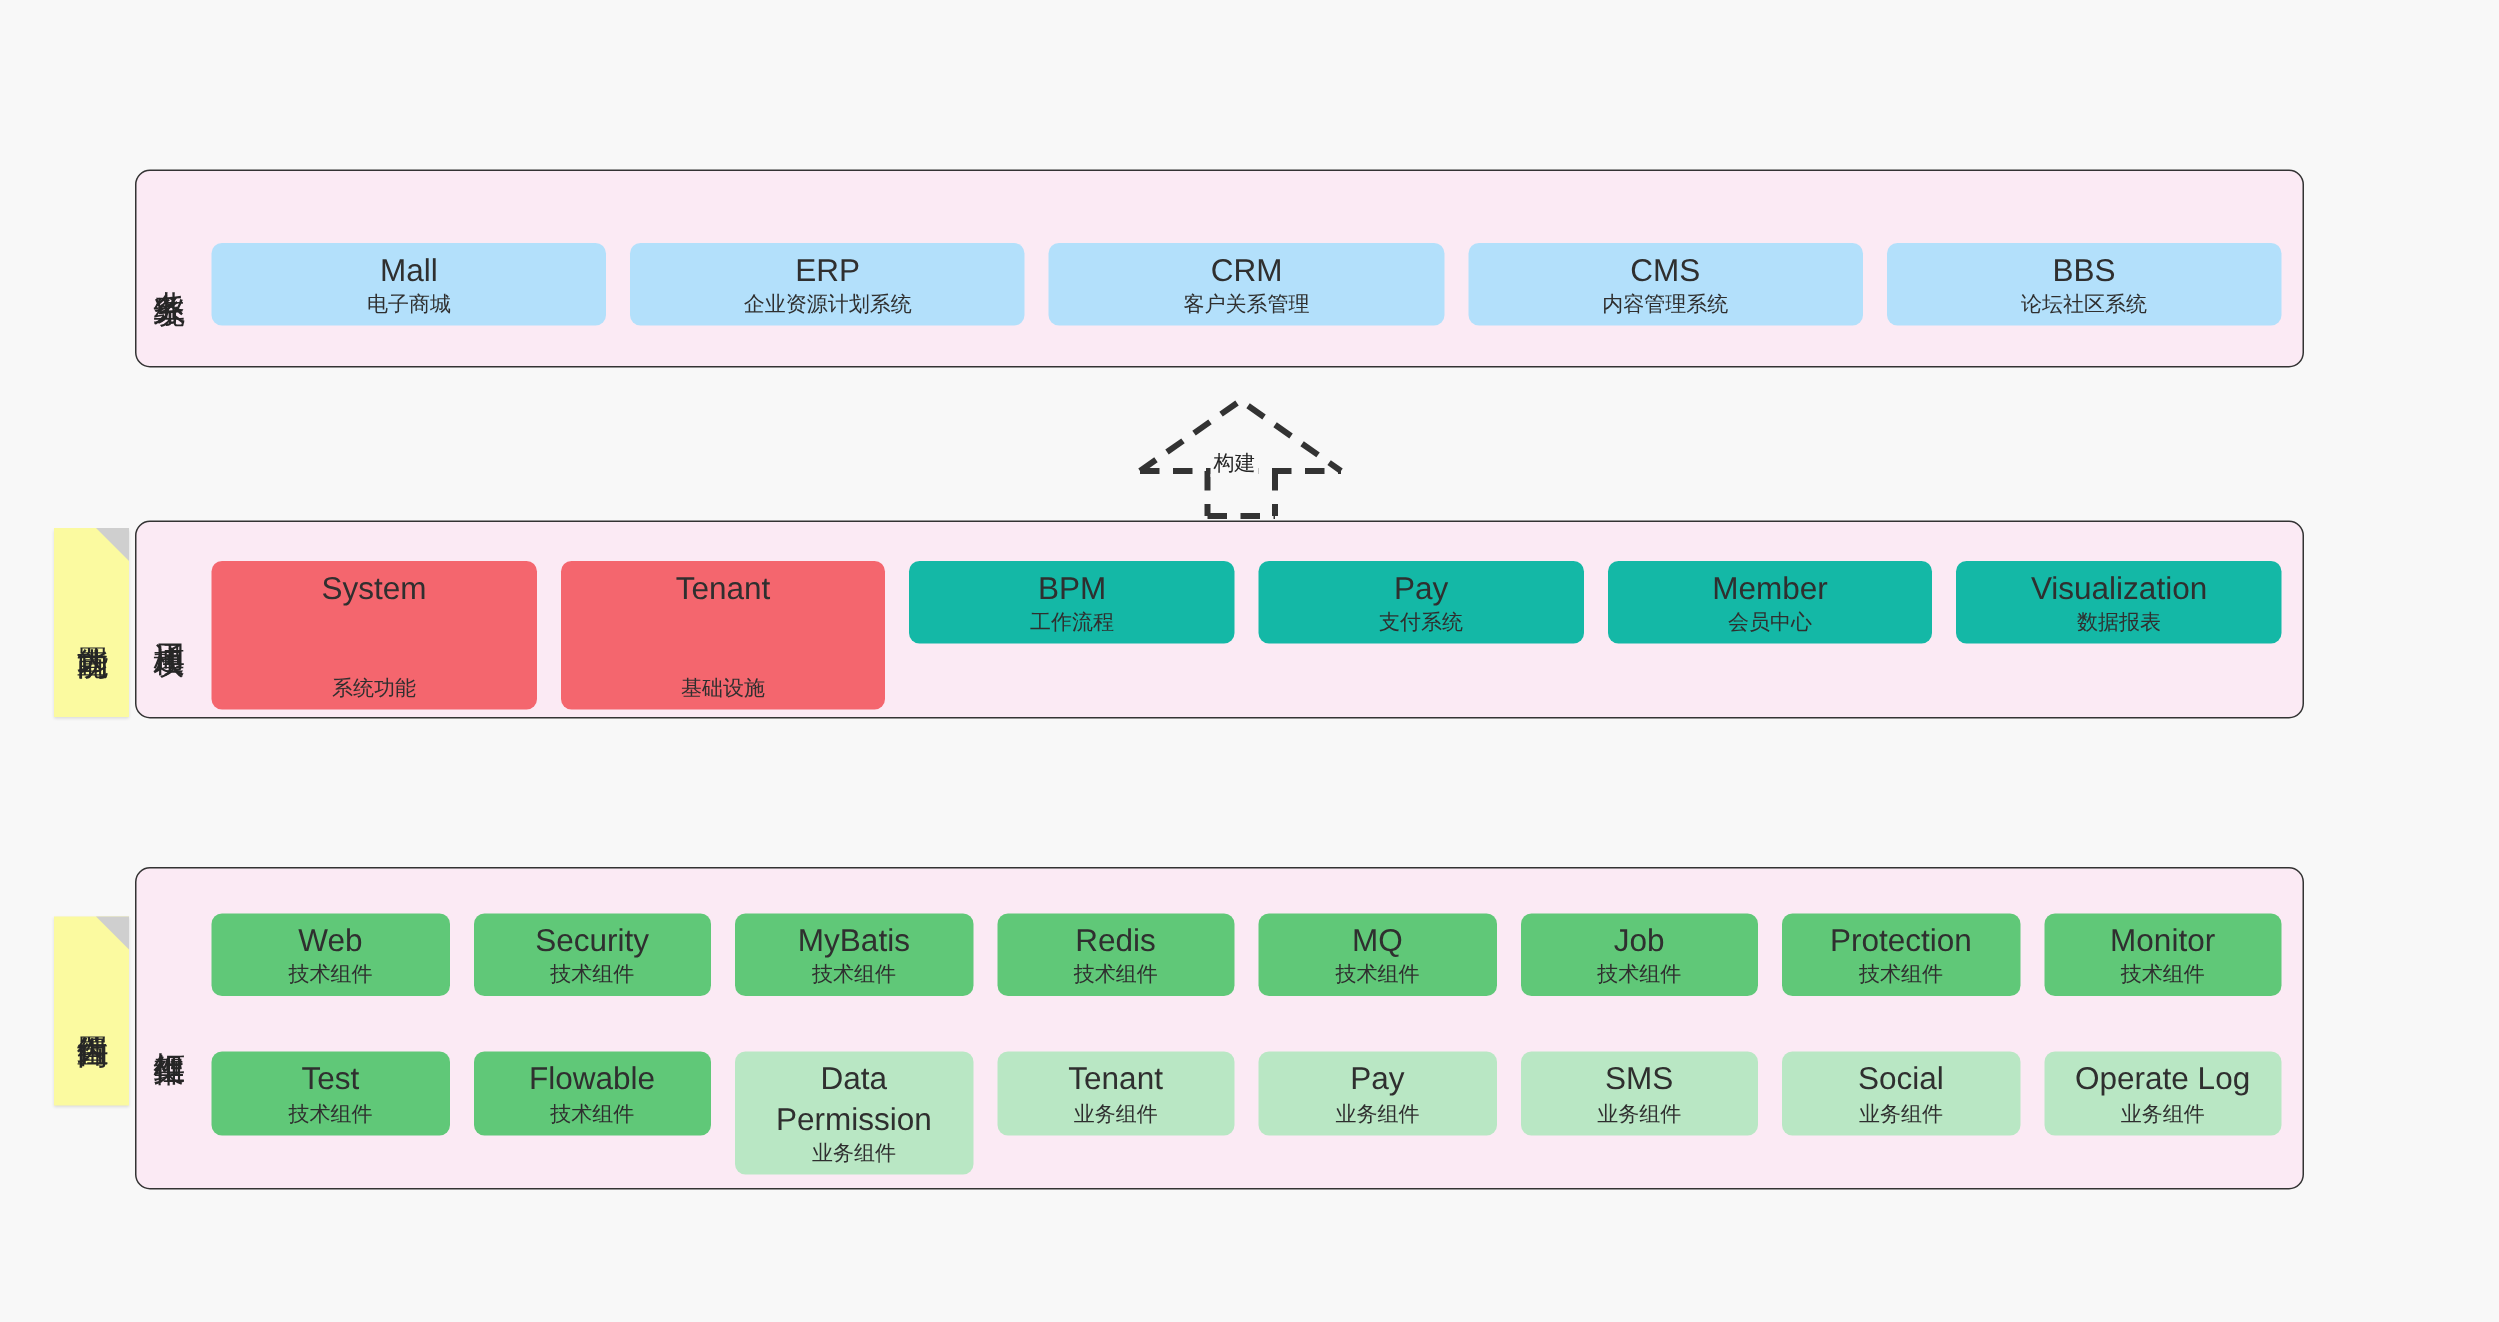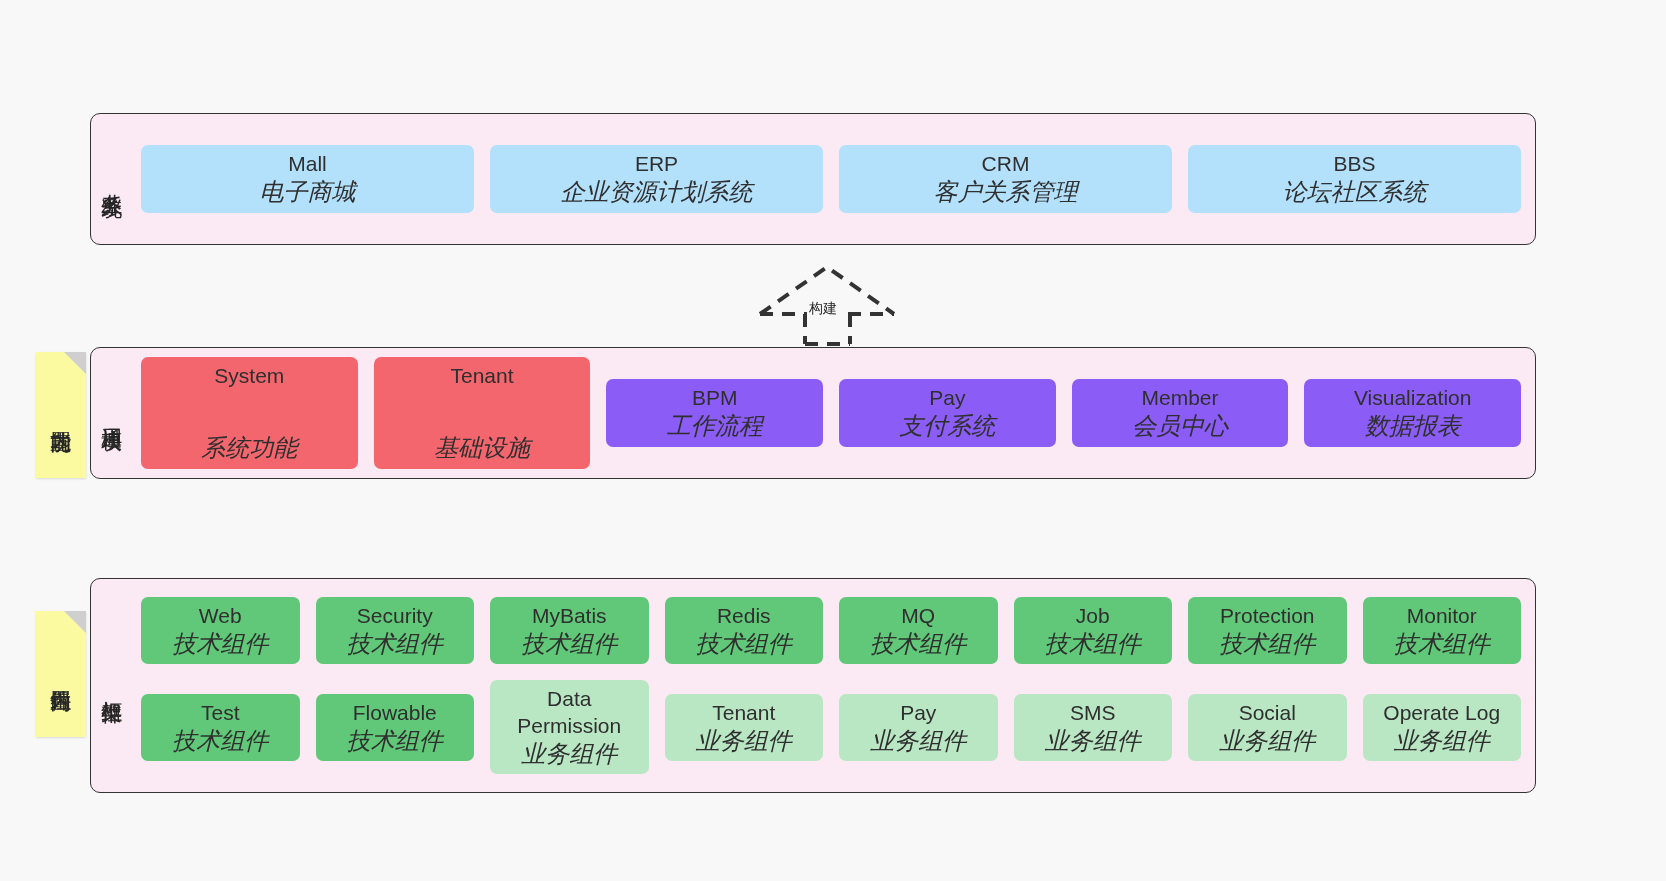--- a/index.html
+++ b/index.html
@@ -43,40 +43,41 @@
     flex: 1 1 auto;
     display: flex;
     flex-direction: column;
     justify-content: center;
     gap: 16px;
     padding: 14px 14px 14px 8px;
   }
   .row {
     display: flex;
     gap: 16px;
-    align-items: center;
+    align-items: flex-start;
+    margin-top: 21px;
   }
   .cell {
     flex: 1 1 0;
     border-radius: 7px;
     display: flex;
     flex-direction: column;
     align-items: center;
     justify-content: center;
     text-align: center;
     line-height: 1.24;
     padding: 6px 4px;
   }
   .cell .en { font-size: 21px; color: #2f2f2f; }
-  .cell .cn { font-size: 24px; color: #2f2f2f; font-style: italic; }
+  .cell .cn { font-size: 14px; color: #2f2f2f; }
 
   
   .c-blue       { background: #b3e0fb; }
   .c-red        { background: #f4666e; gap: 44px; }
-  .c-pink       { background: #8b5cf6; }
+  .c-pink       { background: #14b8a6; }
   .c-green      { background: #60c878; }
   .c-greenlight { background: #b9e7c4; }
 
   
   .sticky {
     position: absolute;
     width: 50px;
     background: #fbfaa0;
     font-size: 21px;
     color: #262626;
@@ -124,20 +125,24 @@
         </div>
         <div class="cell c-blue">
           <span class="en">ERP</span>
           <span class="cn">企业资源计划系统</span>
         </div>
         <div class="cell c-blue">
           <span class="en">CRM</span>
           <span class="cn">客户关系管理</span>
         </div>
         <div class="cell c-blue">
+          <span class="en">CMS</span>
+          <span class="cn">内容管理系统</span>
+        </div>
+        <div class="cell c-blue">
           <span class="en">BBS</span>
           <span class="cn">论坛社区系统</span>
         </div>
       </div>
     </div>
   </div>
 
   <div class="arrow" style="left:755px; top:262px; width:150px; height:82px;">
     <svg width="150" height="82" viewBox="0 0 150 82">
 

